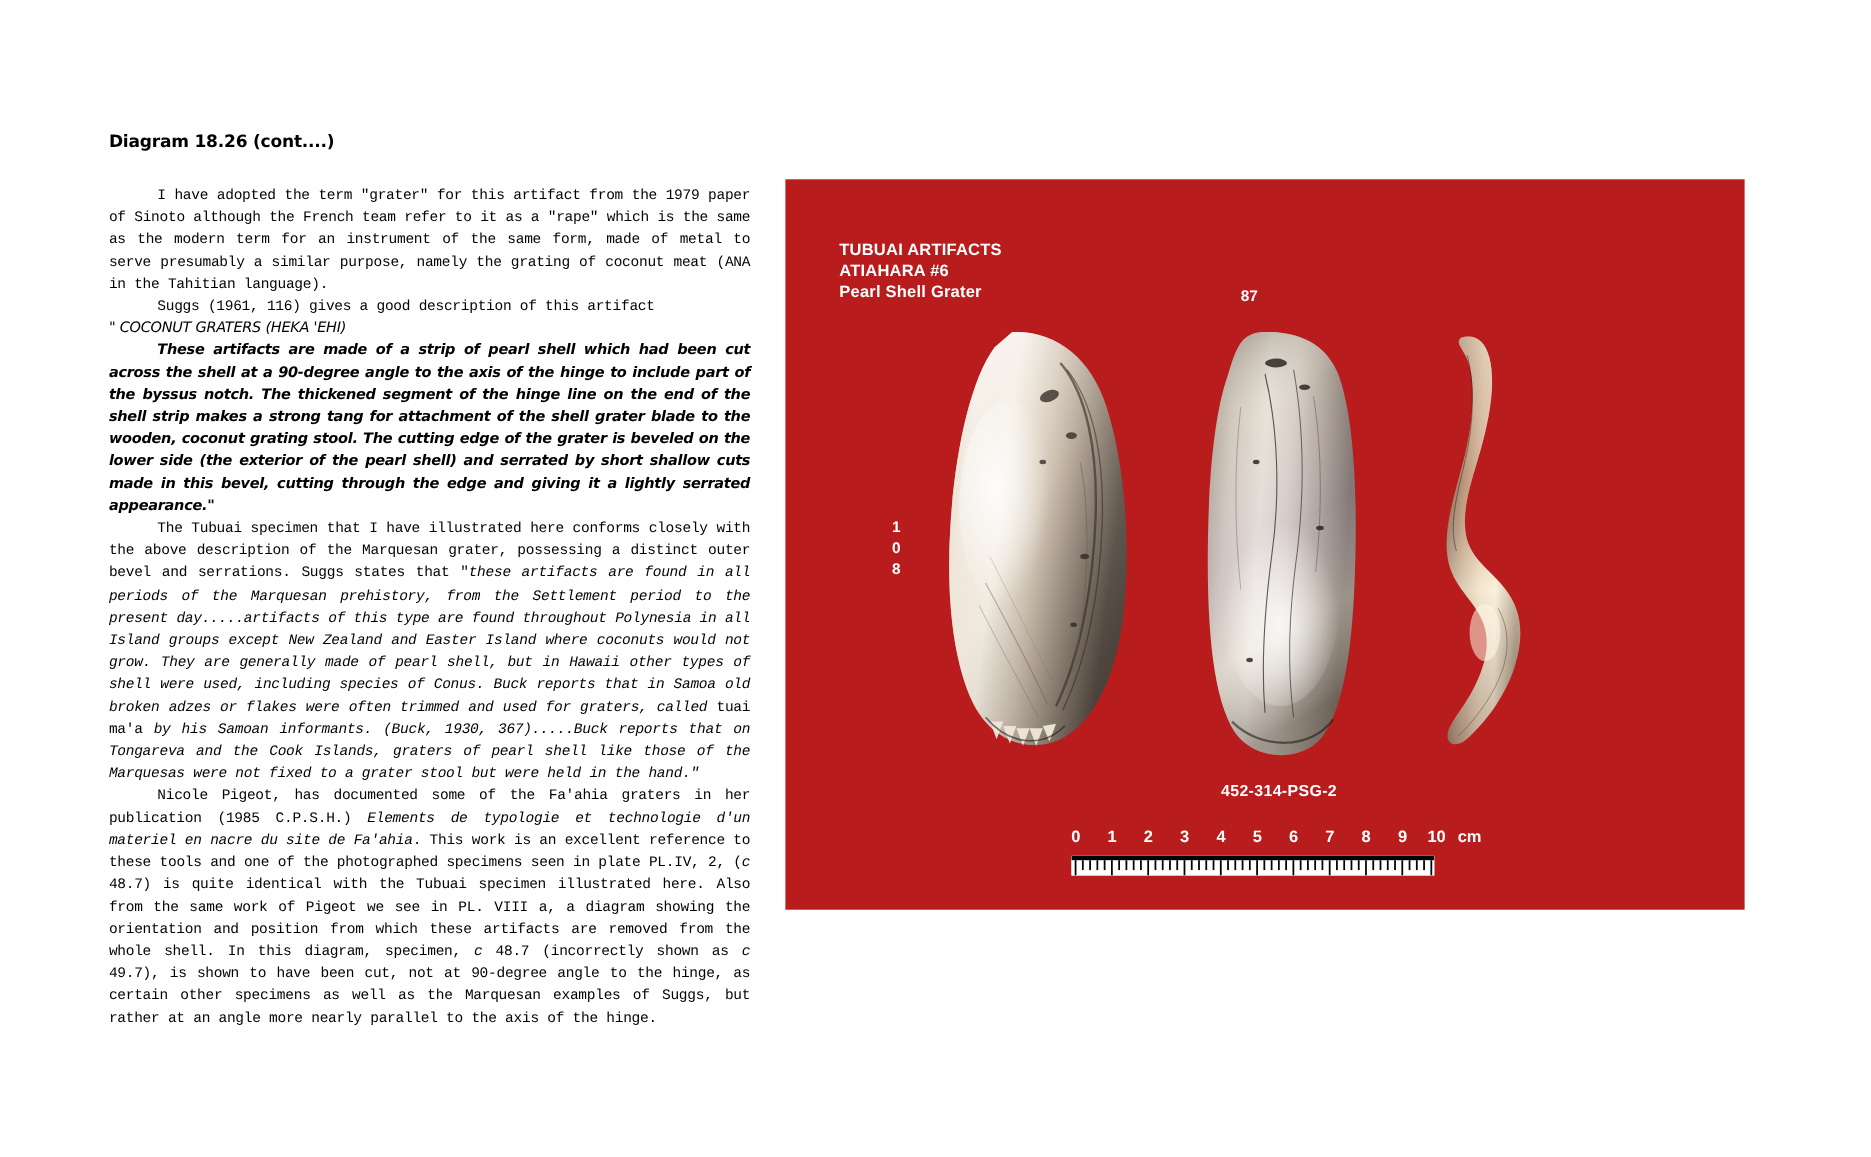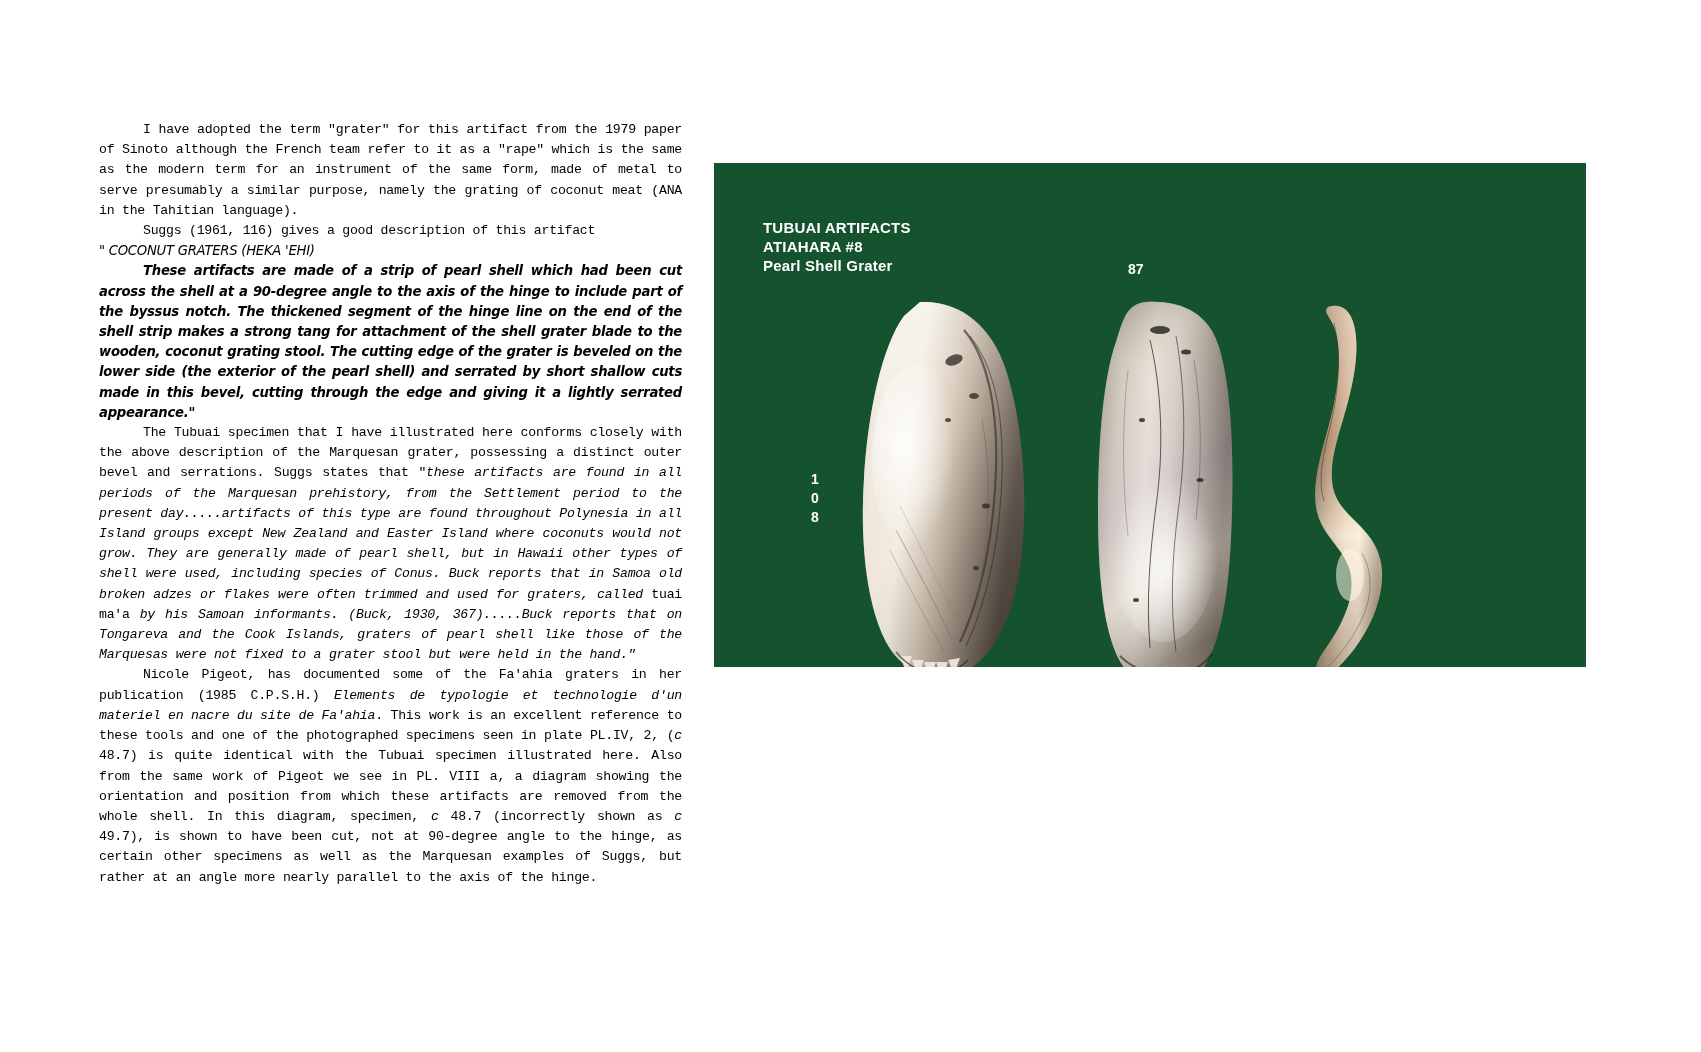--- a/index.html
+++ b/index.html
@@ -50,22 +50,22 @@
     letter-spacing: -0.25px;
   }
   .para-italic.indent { text-indent: 44px; font-weight: bold; }
 
   
   .plate {
     position: absolute;
     left: 714px;
     top: 163px;
     width: 872px;
-    height: 504px;
-    background: #14532d;
+    height: 664px;
+    background: #b91c1c;
     overflow: hidden;
   }
   .plate-caption {
     position: absolute;
     left: 49px;
     top: 55px;
     color: #ffffff;
     font-family: "Liberation Sans", sans-serif;
     font-weight: bold;
     font-size: 15px;
@@ -145,40 +145,41 @@
   .shell-b { left: 376px; top: 137px; width: 160px; height: 390px; }
   .shell-c { left: 596px; top: 140px; width: 90px; height: 378px; }
 
   .shell svg { display: block; }
 </style>
 </head>
 <body>
 
 <div class="text-col">
 
+  <div class="diagram-heading">Diagram 18.26 (cont....)</div>
 
   <p class="para indent">I have adopted the term "grater" for this artifact from the 1979 paper of Sinoto although the French team refer to it as a "rape" which is the same as the modern term for an instrument of the same form, made of metal to serve presumably a similar purpose, namely the grating of coconut meat (ANA in the Tahitian language).</p>
 
   <p class="para indent">Suggs (1961, 116) gives a good description of this artifact</p>
 
   <p class="para-italic noindent">" COCONUT GRATERS (HEKA 'EHI)</p>
 
   <p class="para-italic indent">These artifacts are made of a strip of pearl shell which had been cut across the shell at a 90-degree angle to the axis of the hinge to include part of the byssus notch.  The thickened segment of the hinge line on the end of the shell strip makes a strong tang for attachment of the shell grater blade to the wooden, coconut grating stool.  The cutting edge of the grater is beveled on the lower side (the exterior of the pearl shell) and serrated by short shallow cuts made in this bevel, cutting through the edge and giving it a lightly serrated appearance."</p>
 
   <p class="para indent"><span>The Tubuai specimen that I have illustrated here conforms closely with the above description of the Marquesan grater, possessing a distinct outer bevel and serrations.  Suggs states that "</span><span class="it">these artifacts are found in all periods of the Marquesan prehistory, from the Settlement period to the present day.....artifacts of this type are found throughout Polynesia in all Island groups except New Zealand and Easter Island where coconuts would not grow.  They are generally made of pearl shell, but in Hawaii other types of shell were used, including species of Conus.  Buck reports that in Samoa old broken adzes or flakes were often trimmed and used for graters, called</span><span> tuai ma'a </span><span class="it">by his Samoan informants. (Buck, 1930, 367).....Buck reports that on Tongareva and the Cook Islands, graters of pearl shell like those of the Marquesas were not fixed to a grater stool but were held in the hand."</span></p>
 
   <p class="para indent"><span>Nicole Pigeot, has documented some of the Fa'ahia graters in her publication (1985 C.P.S.H.) </span><span class="it">Elements de typologie et technologie d'un materiel en nacre du site de Fa'ahia</span><span>.  This work is an excellent reference to these tools and one of the photographed specimens seen in plate PL.IV, 2, (</span><span class="it">c </span><span>48.7)  is quite identical with the Tubuai specimen illustrated here.  Also from the same work of Pigeot we see in PL. VIII a, a diagram showing the orientation and position from which these artifacts are removed from the whole shell.  In this diagram, specimen, </span><span class="it">c </span><span>48.7 (incorrectly shown as </span><span class="it">c </span><span>49.7), is shown to have been cut, not at 90-degree angle to the hinge, as certain other specimens as well as the Marquesan examples of Suggs, but rather at an angle more nearly parallel to the axis of the hinge.</span></p>
 
 </div>
 
 <div class="plate">
 
   <div class="plate-caption">
     <div>TUBUAI ARTIFACTS</div>
-    <div>ATIAHARA #8</div>
+    <div>ATIAHARA #6</div>
     <div>Pearl Shell Grater</div>
   </div>
 
   <div class="plate-number">87</div>
 
   <div class="page-number">1<br>0<br>8</div>
 
   <div class="shell shell-a">
     <svg width="178" height="382" viewBox="0 0 178 382" xmlns="http://www.w3.org/2000/svg">
       <defs>

